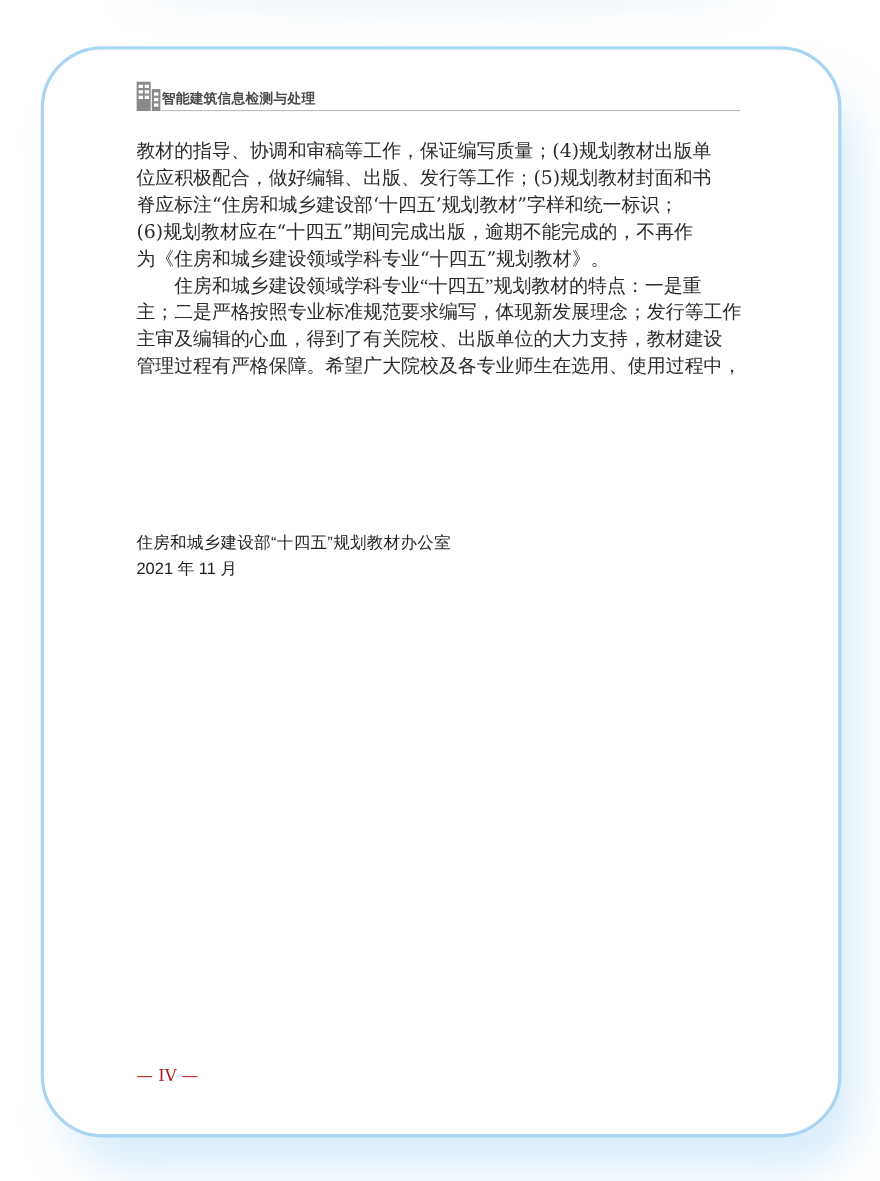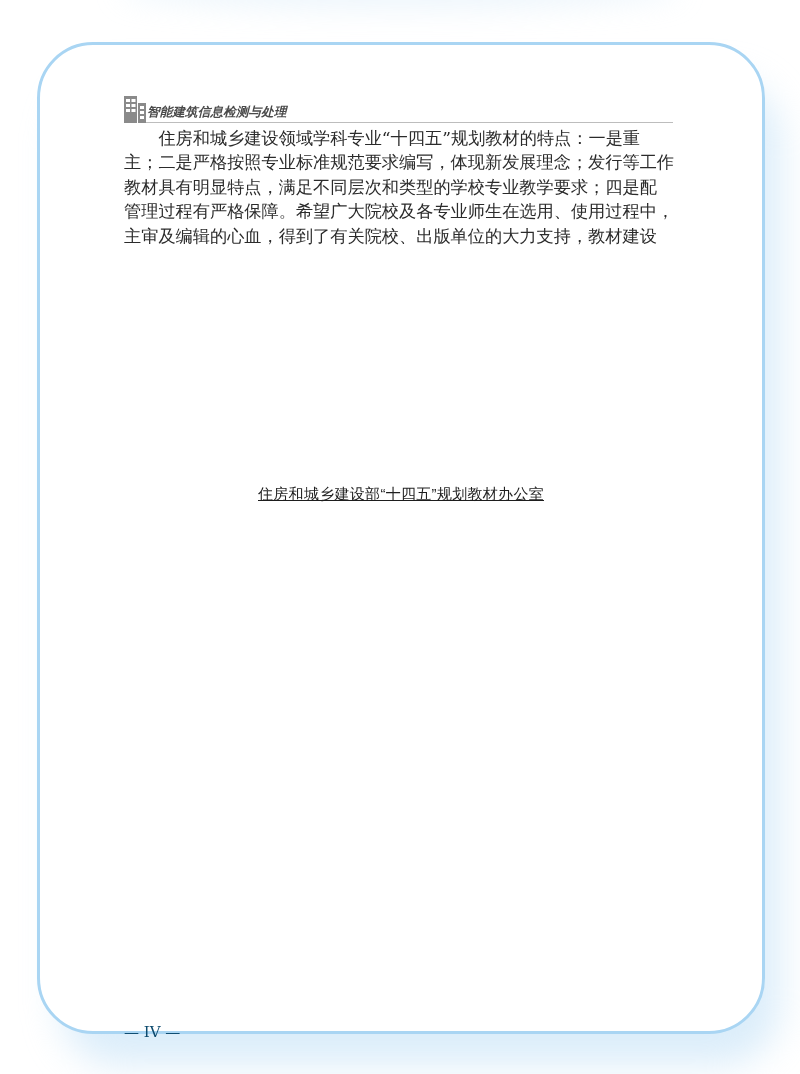--- a/index.html
+++ b/index.html
@@ -41,24 +41,23 @@
       width: 722px;
       height: 986px;
       border: 3px solid #a9d5f3;
       border-radius: 56px;
       background: #ffffff;
       box-sizing: content-box;
     }
     .running-header {
       position: absolute;
       left: 124px;
-      top: 95px;
+      top: 73px;
       width: 549px;
       height: 29px;
-      font-style: italic;
     }
     .header-icon {
       position: absolute;
       left: 0;
       top: 1px;
       width: 22px;
       height: 27px;
     }
     .header-title {
       position: absolute;
@@ -96,43 +95,42 @@
       display: block;
       white-space: nowrap;
       text-align: justify;
       text-align-last: justify;
     }
     .line.last {
       text-align-last: left;
     }
     .signature {
       position: absolute;
-      left: 112px;
+      left: 124px;
       width: 432px;
       top: 482px;
-      text-align: right;
+      text-align: left;
       font-family: "Liberation Sans", "DejaVu Sans", sans-serif;
       color: #1e1e1e;
-      text-decoration: underline;
     }
     .signature .org {
       font-size: 15px;
       line-height: 24px;
       letter-spacing: 0.3px;
     }
     .signature .date {
       font-size: 15px;
       line-height: 24px;
     }
     .page-number {
       position: absolute;
       left: 124px;
-      top: 1023px;
+      top: 969px;
       font-size: 15px;
-      color: #0c4a6e;
+      color: #b91c1c;
       white-space: nowrap;
       letter-spacing: 0px;
     }
   </style>
 </head>
 <body>
 
 <div class="top-glow"></div>
 <div class="shadow"></div>
 
@@ -151,25 +149,32 @@
     <rect x="16" y="10" width="4" height="3" fill="#ffffff"></rect>
     <rect x="16" y="15" width="4" height="3" fill="#ffffff"></rect>
     <rect x="16" y="20" width="4" height="3" fill="#ffffff"></rect>
   </svg>
   <span class="header-title">智能建筑信息检测与处理</span>
   <div class="header-rule"></div>
 </div>
 
 <div class="body-text">
   <p>
-    <span class="line" style="padding-left:2em;">住房和城乡建设领域学科专业“十四五”规划教材的特点：一是重</span>
+    <span class="line">教材的指导、协调和审稿等工作，保证编写质量；(4)规划教材出版单</span>
+    <span class="line">位应积极配合，做好编辑、出版、发行等工作；(5)规划教材封面和书</span>
+    <span class="line">脊应标注“住房和城乡建设部‘十四五’规划教材”字样和统一标识；</span>
+    <span class="line">(6)规划教材应在“十四五”期间完成出版，逾期不能完成的，不再作</span>
+    <span class="line last">为《住房和城乡建设领域学科专业“十四五”规划教材》。</span>
+  </p>
+  <p>
+    <span class="line" style="padding-left:2em;font-family:Liberation Serif, serif;">住房和城乡建设领域学科专业“十四五”规划教材的特点：一是重</span>
     <span class="line">主；二是严格按照专业标准规范要求编写，体现新发展理念；发行等工作</span>
-    <span class="line">教材具有明显特点，满足不同层次和类型的学校专业教学要求；四是配</span>
+    <span class="line">主审及编辑的心血，得到了有关院校、出版单位的大力支持，教材建设</span>
     <span class="line">管理过程有严格保障。希望广大院校及各专业师生在选用、使用过程中，</span>
-    <span class="line">主审及编辑的心血，得到了有关院校、出版单位的大力支持，教材建设</span>
   </p>
 </div>
 
 <div class="signature">
   <div class="org">住房和城乡建设部“十四五”规划教材办公室</div>
+  <div class="date">2021 年 11 月</div>
 </div>
 
 <div class="page-number">— IV —</div>
 
 </body></html>

